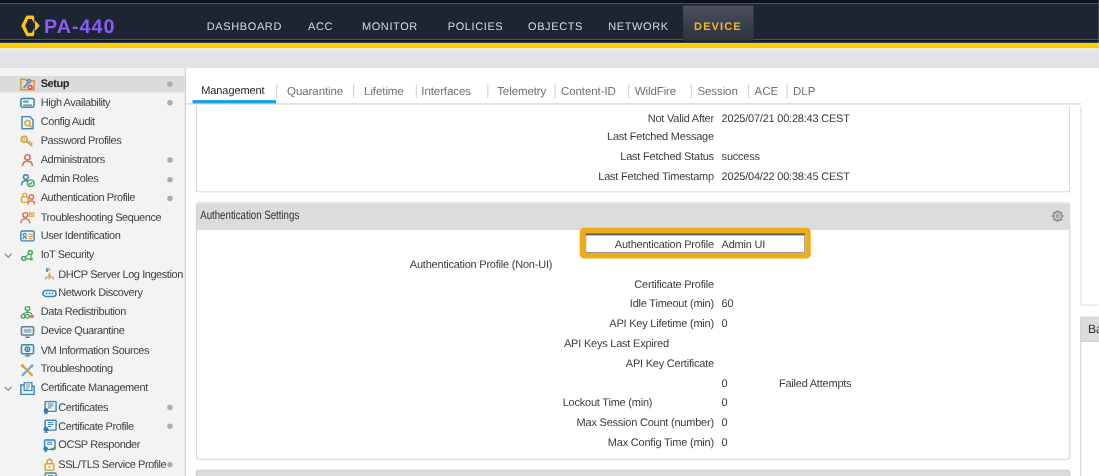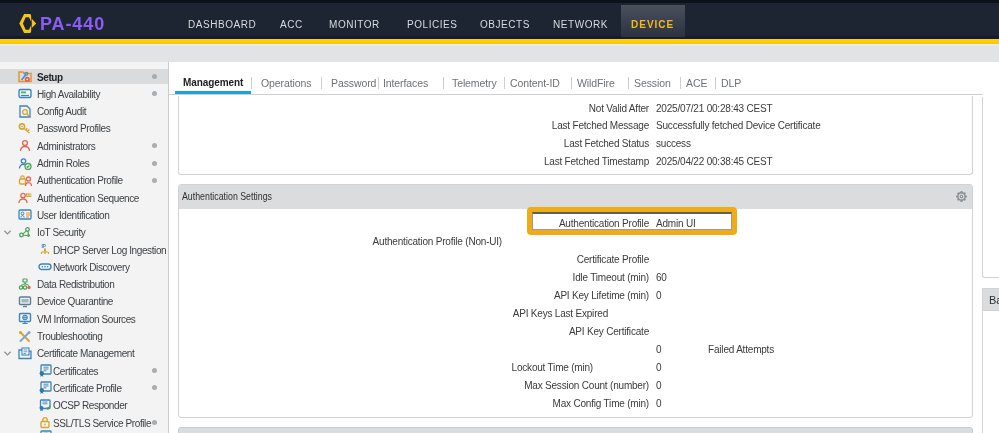--- a/index.html
+++ b/index.html
@@ -21,21 +21,21 @@
 #selrow{left:0;top:69px;width:168px;height:15px;background:#d9dbdd}
 .srow{left:0;width:168px;height:17px;font-size:10px;color:#3e4245;letter-spacing:-0.4px;overflow:hidden}
 .srow .t{position:absolute;left:37px;top:50%;transform:translateY(-50%);white-space:nowrap}
 .srow.sub .t{left:53px}
 .srow svg{position:absolute;left:18px;top:2px}
 .srow.sub svg{left:38px}
 .dot{position:absolute;left:152px;top:6px;width:5px;height:5px;border-radius:50%;background:#a9adb0}
 .srow svg.chev{position:absolute;left:3px;top:4.5px;width:9px;height:9px;fill:none;stroke:#8d9194;stroke-width:1.4}
 #tabbar{left:169px;top:62px;width:814px;height:33px;border-bottom:1px solid #cfcfcf}
 .tab{top:67px;height:32px;line-height:32px;font-size:10.5px;color:#6e7275;letter-spacing:-0.1px}
-.tab.act{color:#1d1d1f;font-weight:bold;font-size:10px}
+.tab.act{color:#1d1d1f;font-weight:normal;font-size:10px}
 .tsep{top:77px;height:12px;width:1px;background:#cfcfcf}
 #bluebar{left:175px;top:91px;width:76px;height:3px;background:#18a2e0;z-index:5}
 
 .panel{background:#fff;border:1px solid #d2d2d2;border-radius:3px}
 #panel1{left:178px;top:96px;width:795px;height:79px;border-top:none;border-radius:0 0 3px 3px}
 #panel2{left:178px;top:184px;width:795px;height:234px}
 #p2head{left:179px;top:185px;width:793px;height:24px;background:#dadcdd;font-size:11px;color:#2f3133;line-height:22px;padding-left:3px;border-radius:2px 2px 0 0}
 #botsec{left:178px;top:427px;width:795px;height:10px;background:#dadcdd;border:1px solid #c6ccd2;border-radius:3px 3px 0 0}
 .frow{height:18px;font-size:10px;color:#3b3b3b;letter-spacing:-0.2px}
 .frow .lab{position:absolute;right:324px;top:50%;transform:translateY(-50%);white-space:nowrap}
@@ -137,21 +137,21 @@
       <span class="t">Authentication Profile</span>
       <span class="dot"></span>
     </div>
     <div class="abs srow" style="top:189.1px">
       <svg width="14" height="13" viewBox="0 0 14 13">
         <circle cx="5" cy="4.5" r="2.2" fill="none" stroke="#e2694f" stroke-width="1.3"></circle>
         <path d="M1 12 c0-2.6 1.7-4 4-4 s4 1.4 4 4" fill="none" stroke="#e2694f" stroke-width="1.3"></path>
         <rect x="8" y="2" width="5.5" height="4" rx="0.8" fill="#d9a62e"></rect>
         <text x="8.6" y="5.2" font-size="3.5" fill="#fff" font-family="Liberation Sans">123</text>
       </svg>
-      <span class="t">Authentication Sequence</span>
+      <span class="t">Troubleshooting Sequence</span>
     </div>
     <div class="abs srow" style="top:206.4px">
       <svg width="14" height="13" viewBox="0 0 14 13">
         <rect x="1" y="2" width="12" height="9" rx="1.2" fill="none" stroke="#3a86b8" stroke-width="1.3"></rect>
         <circle cx="4.5" cy="5.5" r="1.4" fill="none" stroke="#3a86b8" stroke-width="1"></circle>
         <path d="M3 9.5 c0-1.4 .8-2 1.5-2 s1.5 .6 1.5 2" fill="none" stroke="#3a86b8" stroke-width="1"></path>
         <path d="M8 5 h4 M8 7 h4 M8 9 h3" stroke="#e2952c" stroke-width="1"></path>
       </svg>
       <span class="t">User Identification</span>
     </div>
@@ -273,22 +273,22 @@
     <div class="abs" style="left:38px;top:428.5px"><svg width="14" height="13" viewBox="0 0 14 13">
         <rect x="3" y="1" width="10" height="11" rx="0.8" fill="none" stroke="#3a86b8" stroke-width="1.3"></rect>
         <path d="M5.5 3.2 h5" stroke="#3a86b8" stroke-width="0.9"></path>
       </svg></div>
   </div>
 
 <div class="abs" id="tabbar"></div>
 <div class="abs" id="bluebar"></div>
 <div id="tabs">
     <div class="abs tab act" style="left:183px">Management</div>
-    <div class="abs tab" style="left:261px">Operations</div>
-    <div class="abs tab" style="left:331px">Password</div>
+    <div class="abs tab" style="left:261px">Quarantine</div>
+    <div class="abs tab" style="left:331px">Lifetime</div>
     <div class="abs tab" style="left:383px">Interfaces</div>
     <div class="abs tab" style="left:452px">Telemetry</div>
     <div class="abs tab" style="left:510px">Content-ID</div>
     <div class="abs tab" style="left:577px">WildFire</div>
     <div class="abs tab" style="left:634px">Session</div>
     <div class="abs tab" style="left:686px">ACE</div>
     <div class="abs tab" style="left:721px">DLP</div>
     <div class="abs tsep" style="left:251px"></div>
     <div class="abs tsep" style="left:321px"></div>
     <div class="abs tsep" style="left:378px"></div>
@@ -317,21 +317,20 @@
   <circle r="3.7" fill="none" stroke="#8d9196" stroke-width="1.4"></circle>
   <circle r="1.3" fill="none" stroke="#8d9196" stroke-width="1.1"></circle>
 </svg>
 <div id="rows1">
     <div class="abs frow" style="left:178px;top:98.6px;width:795px">
       <span class="lab">Not Valid After</span>
       <span class="val">2025/07/21 00:28:43 CEST</span>
     </div>
     <div class="abs frow" style="left:178px;top:116.4px;width:795px">
       <span class="lab">Last Fetched Message</span>
-      <span class="val">Successfully fetched Device Certificate</span>
     </div>
     <div class="abs frow" style="left:178px;top:134.2px;width:795px">
       <span class="lab">Last Fetched Status</span>
       <span class="val">success</span>
     </div>
     <div class="abs frow" style="left:178px;top:152.0px;width:795px">
       <span class="lab">Last Fetched Timestamp</span>
       <span class="val">2025/04/22 00:38:45 CEST</span>
     </div>
   </div>

